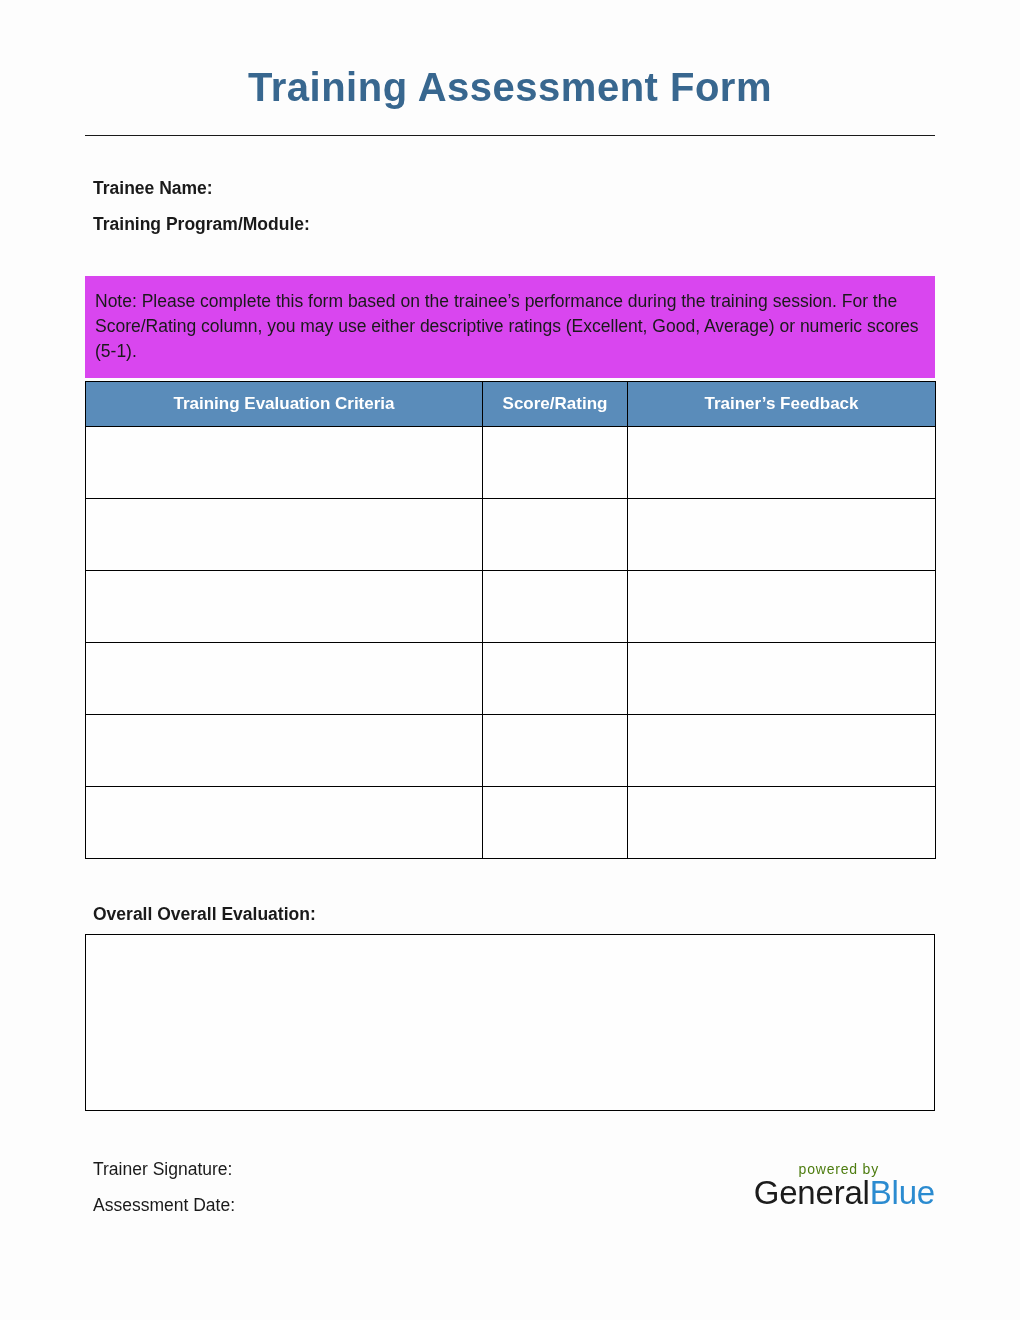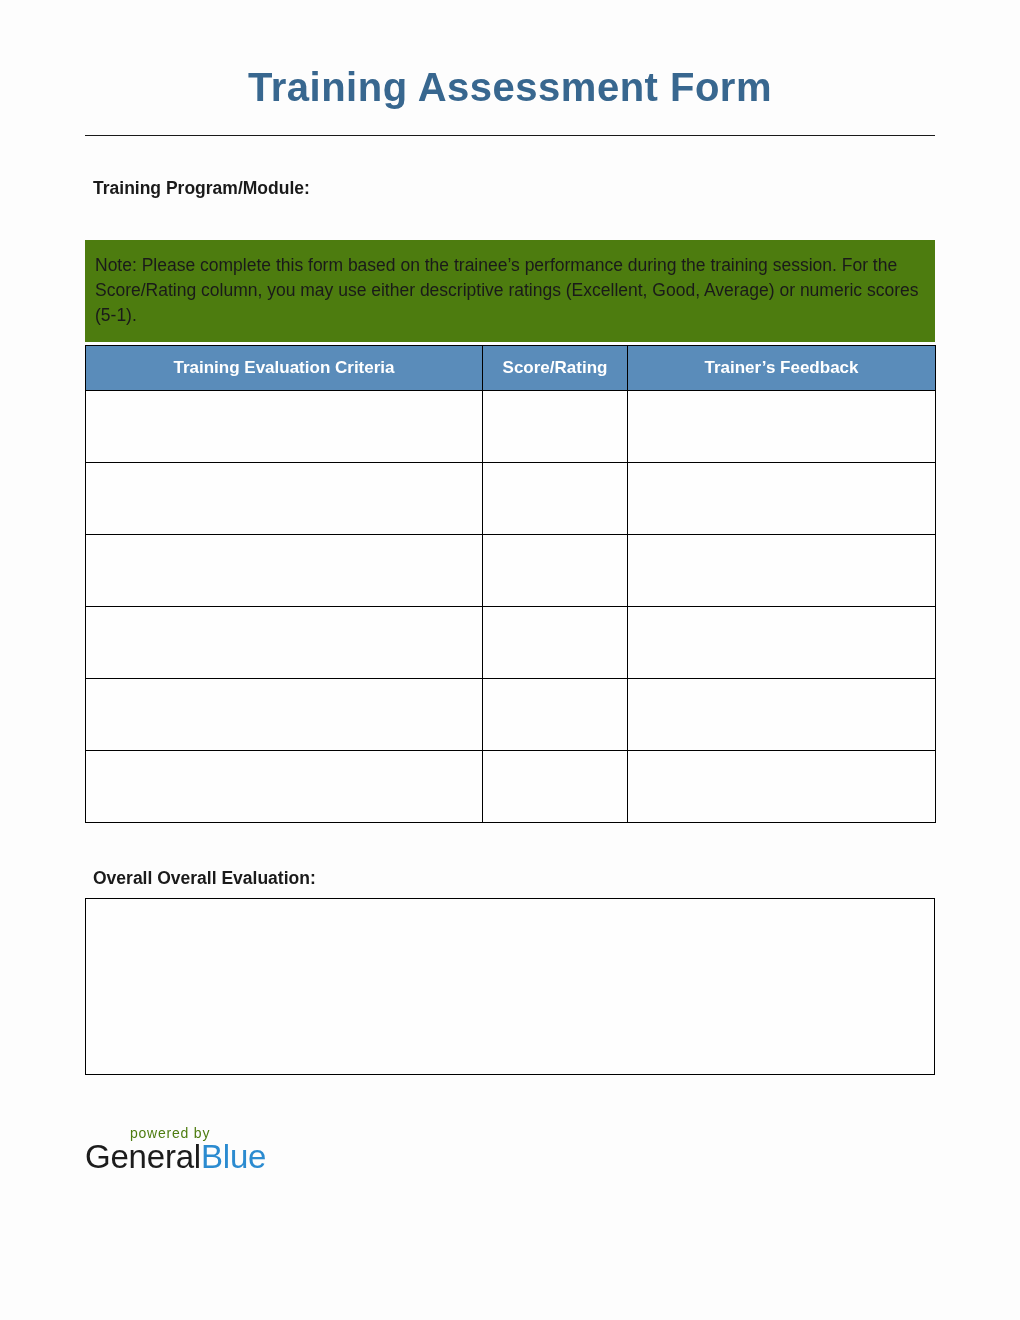--- a/index.html
+++ b/index.html
@@ -38,21 +38,21 @@
   }
   .field-row {
     font-size: 17.5px;
     font-weight: bold;
     line-height: 20px;
     margin-bottom: 16px;
   }
   
   .note-box {
     margin-top: 42px;
-    background: #4d7c0f;
+    background: #d946ef;
     padding: 13px 10px 14px 10px;
     font-size: 17.5px;
     line-height: 25px;
     color: #1a1a1a;
   }
   
   table.criteria-table {
     margin-top: 3px;
     border-collapse: collapse;
     width: 850px;
@@ -131,20 +131,24 @@
 </head>
 <body>
 
 <div class="page">
 
   <div class="title-block">
     <h1 class="doc-title">Training Assessment Form</h1>
   </div>
 
   <div class="fields">
+    <div class="field-row">
+      <span>Trainee Name:</span>
+      <span></span>
+    </div>
     <div class="field-row">
       <span>Training Program/Module:</span>
       <span></span>
     </div>
   </div>
 
   <div class="note-box">
     <span>Note: Please complete this form based on the trainee’s performance during the training session. For the Score/Rating column, you may use either descriptive ratings (Excellent, Good, Average) or numeric scores (5-1).</span>
   </div>
 
@@ -192,20 +196,30 @@
           <td></td>
           <td></td>
         </tr>
       </tbody>
   </table>
 
   <div class="overall-label">Overall Overall Evaluation:</div>
   <div class="overall-box"></div>
 
   <div class="footer">
+    <div class="signature-block">
+      <div class="signature-row">
+        <span>Trainer Signature:</span>
+        <span></span>
+      </div>
+      <div class="signature-row">
+        <span>Assessment Date:</span>
+        <span></span>
+      </div>
+    </div>
     <div class="logo-block">
       <div class="powered-by">powered by</div>
       <div class="brand">
         <span class="brand-general">General</span><span class="brand-blue">Blue</span>
       </div>
     </div>
   </div>
 
 </div>
 

